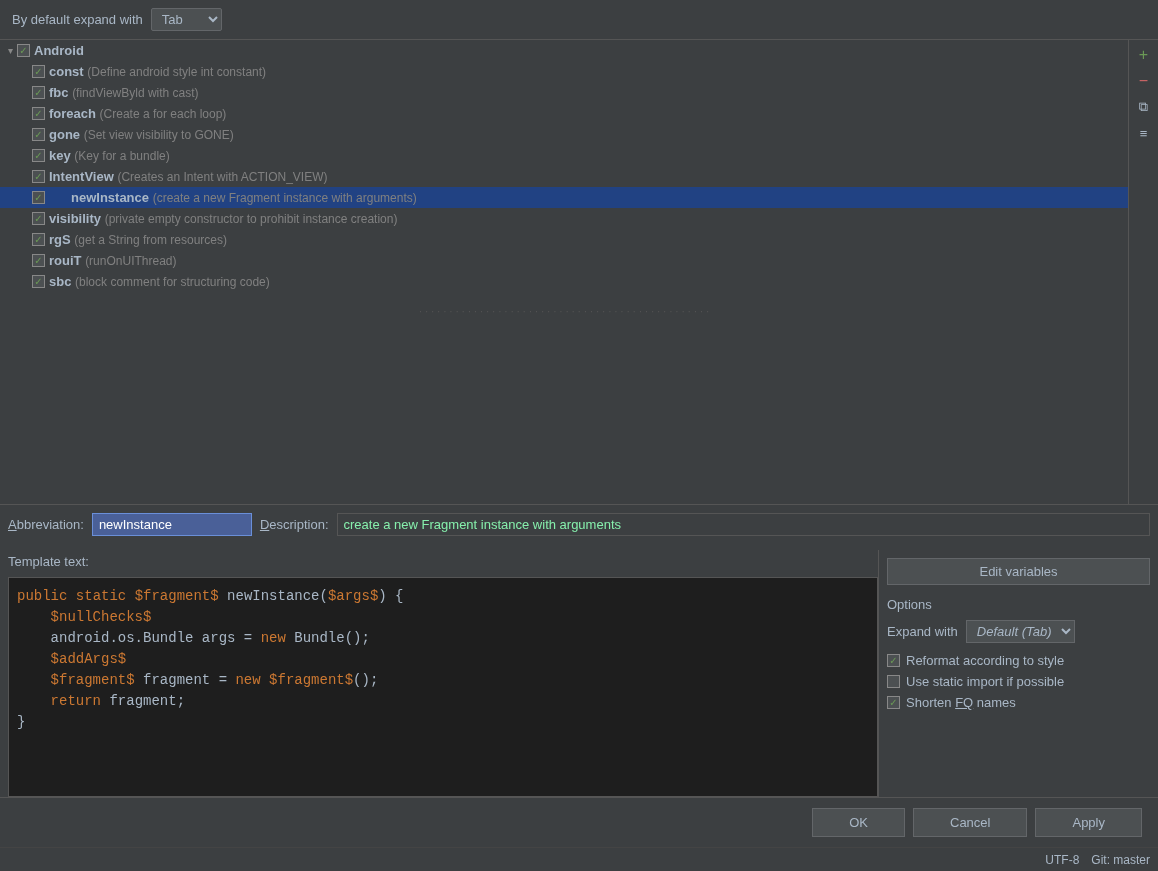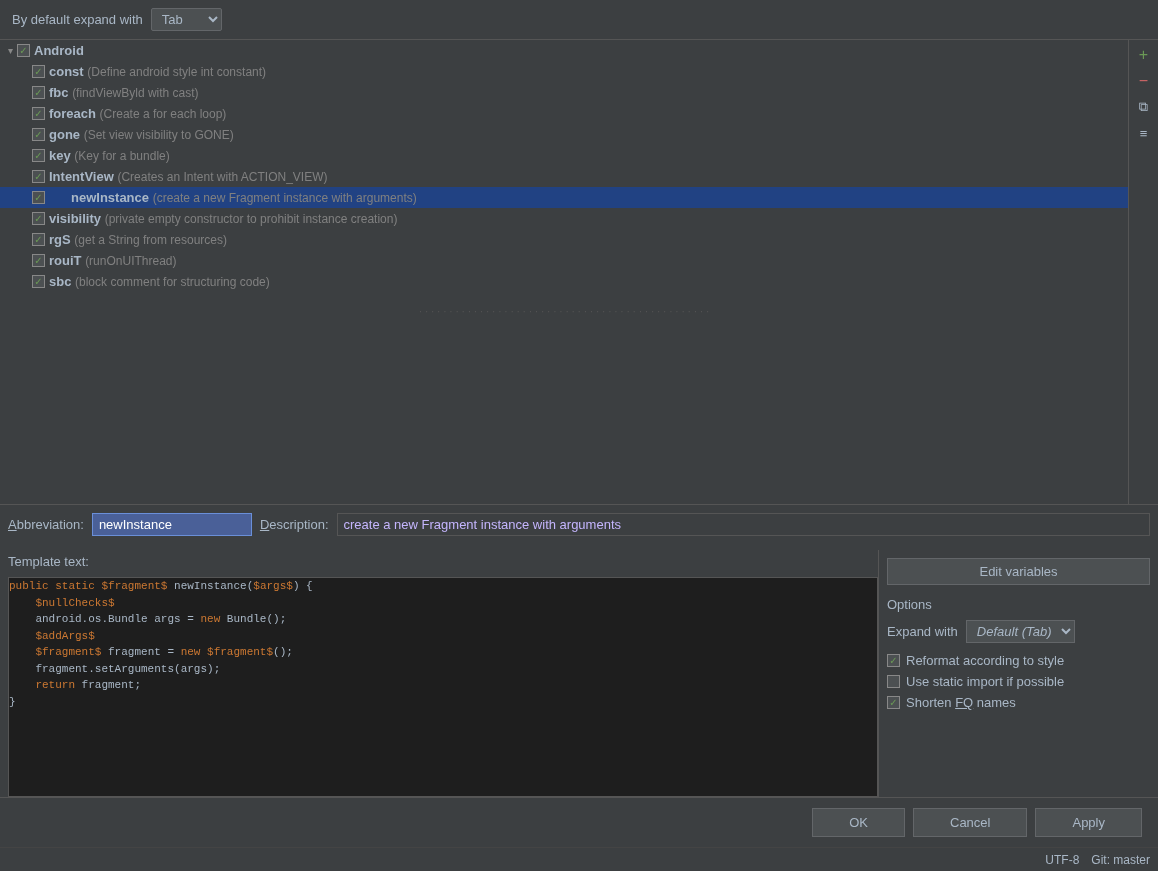--- a/index.html
+++ b/index.html
@@ -177,35 +177,36 @@
       width: 160px;
       background: #4a6098;
       border: 1px solid #6a8fd8;
       color: #ffffff;
     }
 
     .field-input.desc-input {
       flex: 1;
       background: #3c3f41;
       border: 1px solid #555;
-      color: #c4b5fd;
+      color: #86efac;
     }
 
     .template-label {
       color: #a9b7c6;
       font-size: 13px;
       margin-bottom: 4px;
     }
 
     .code-editor {
       flex: 1;
       background: #1e1e1e;
       border: 1px solid #555;
+      padding: 8px;
       font-family: 'Courier New', monospace;
-      font-size: 11px;
+      font-size: 14px;
       color: #a9b7c6;
       min-height: 220px;
       overflow: auto;
       line-height: 1.5;
     }
 
     .code-editor::-webkit-scrollbar {
       width: 6px;
     }
 
@@ -455,21 +456,20 @@
 
         <div style="flex:1; display:flex; flex-direction:column; padding: 0 0 0 8px;">
           <div class="template-label" style="padding: 4px 0 4px 0;">Template text:</div>
           <div class="code-editor">
             <code>
               <div><span class="c-keyword">public</span> <span class="c-keyword">static</span> <span class="c-template-var">$fragment$</span> newInstance(<span class="c-template-var">$args$</span>) {</div>
               <div>&nbsp;&nbsp;&nbsp;&nbsp;<span class="c-template-var">$nullChecks$</span></div>
               <div>&nbsp;&nbsp;&nbsp;&nbsp;android.os.Bundle args = <span class="c-keyword">new</span> Bundle();</div>
               <div>&nbsp;&nbsp;&nbsp;&nbsp;<span class="c-template-var">$addArgs$</span></div>
               <div>&nbsp;&nbsp;&nbsp;&nbsp;<span class="c-template-var">$fragment$</span> fragment = <span class="c-keyword">new</span> <span class="c-template-var">$fragment$</span>();</div>
-              <div>&nbsp;&nbsp;&nbsp;&nbsp;fragment.setArguments(args);</div>
               <div>&nbsp;&nbsp;&nbsp;&nbsp;<span class="c-keyword">return</span> fragment;</div>
               <div>}</div>
             </code>
           </div>
         </div>
 
         <div class="options-panel">
           <button class="edit-variables-btn">Edit variables</button>
 
           <div class="options-title">Options</div>

